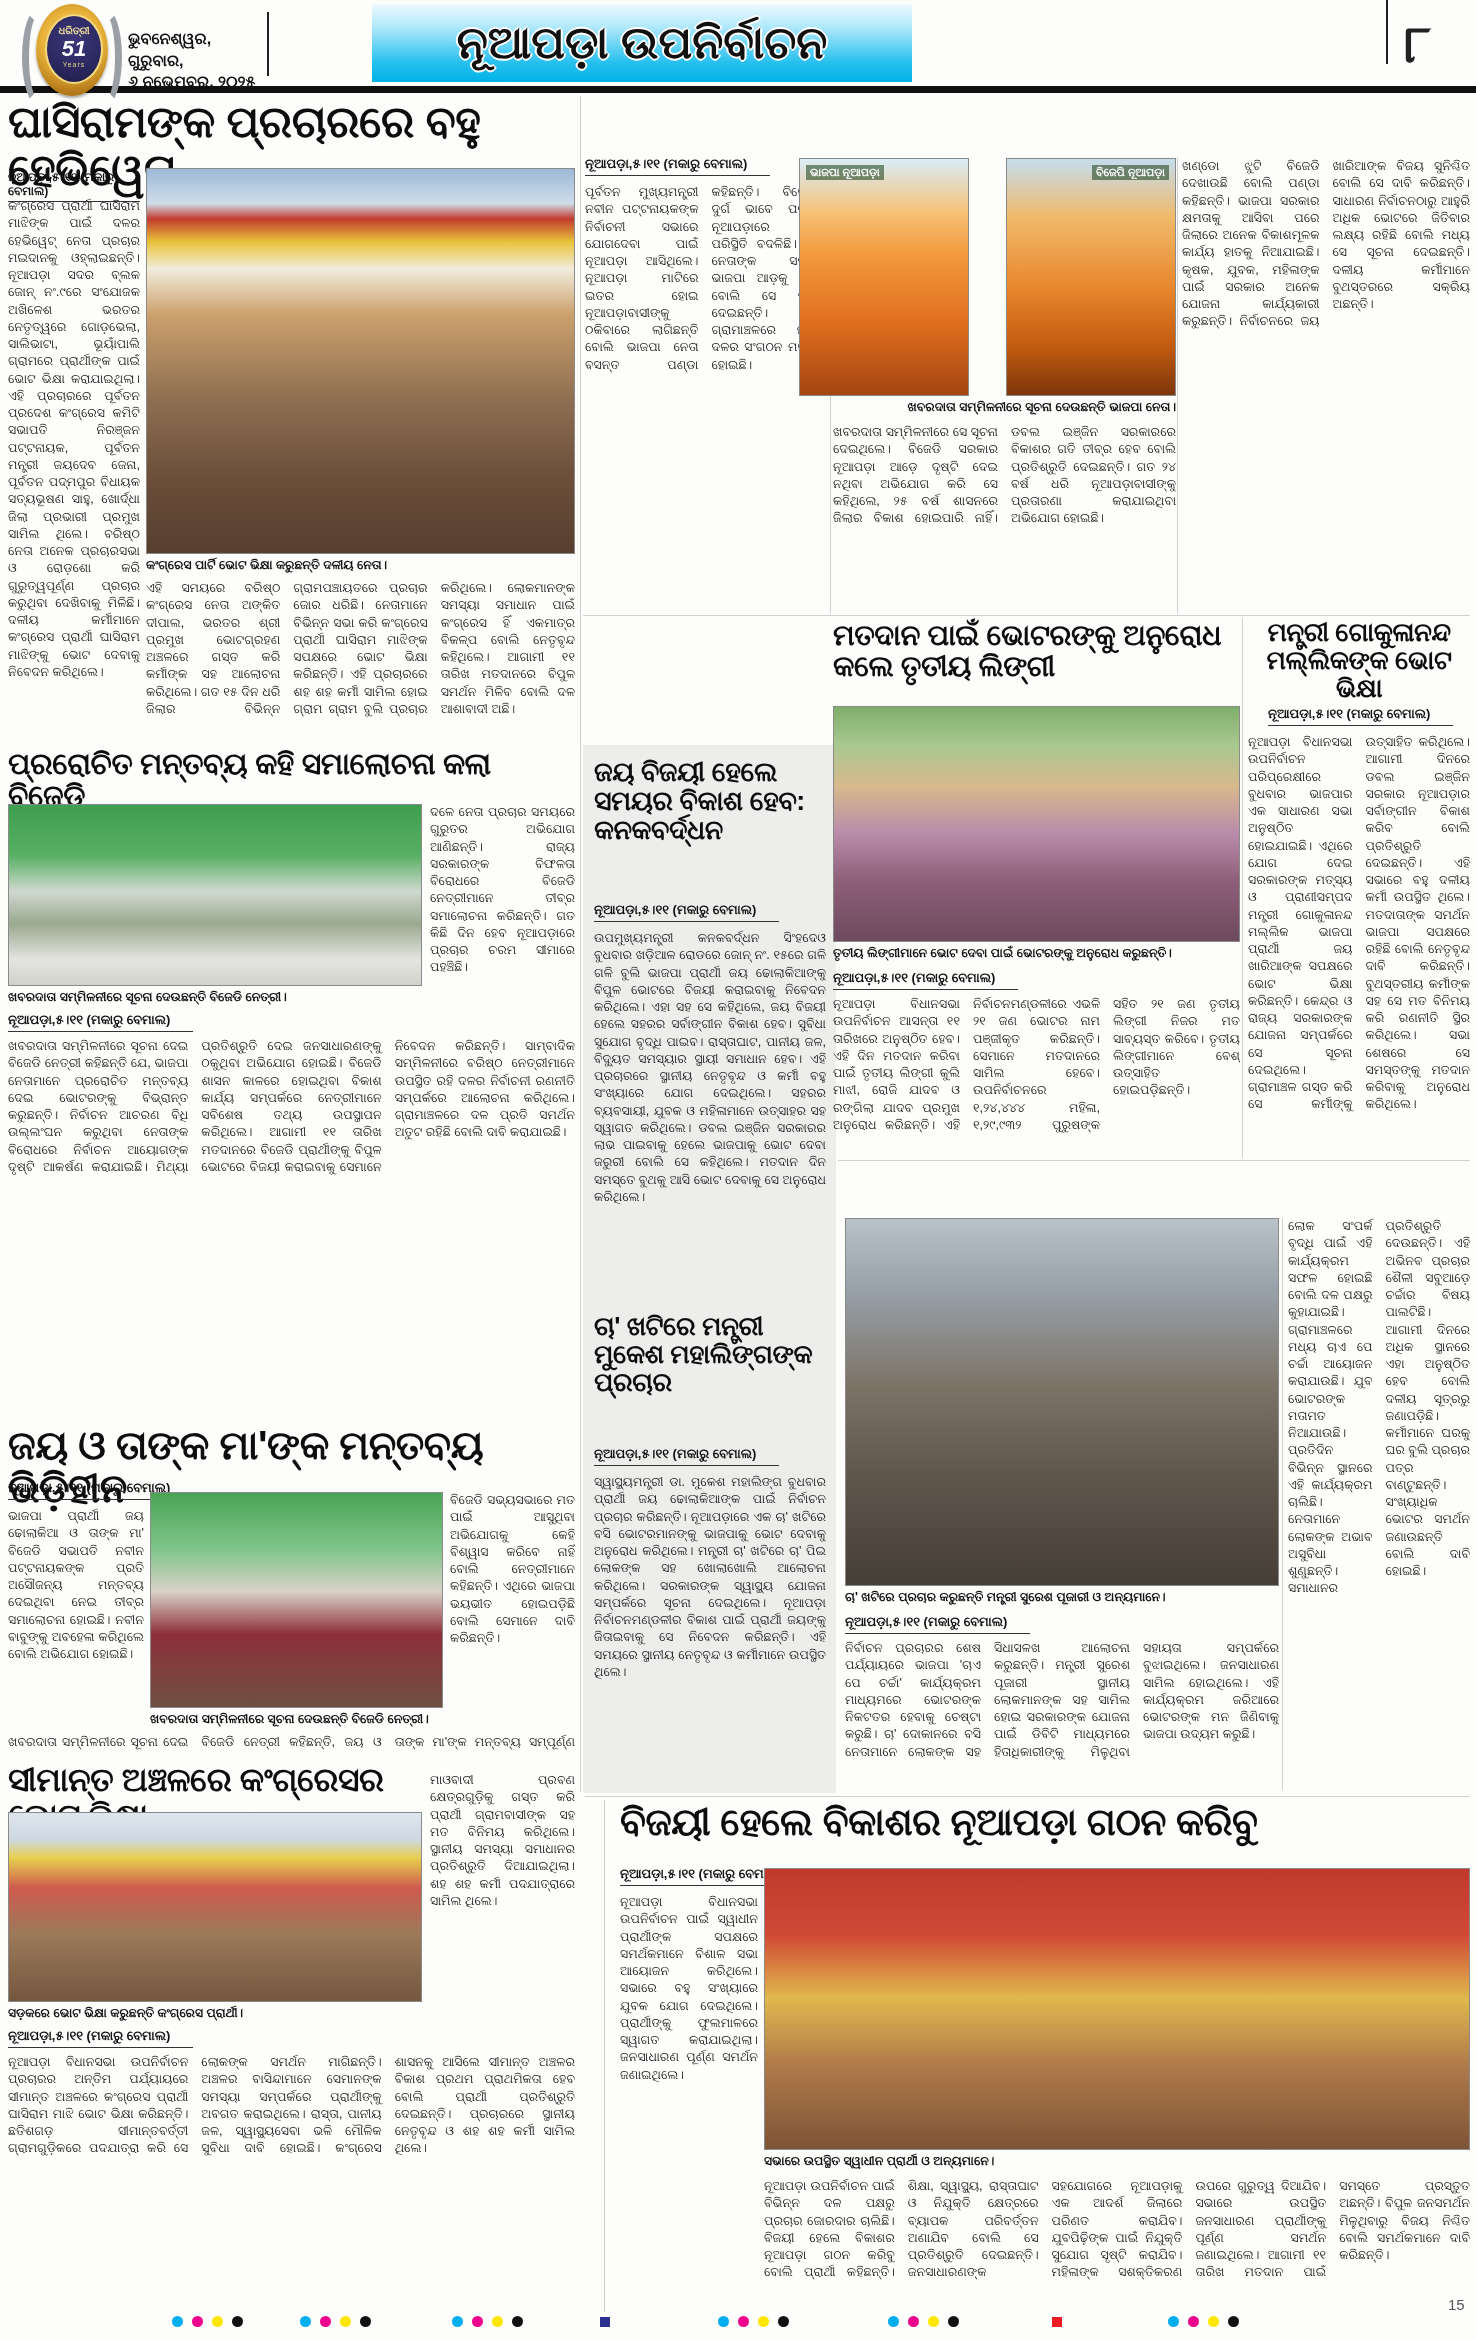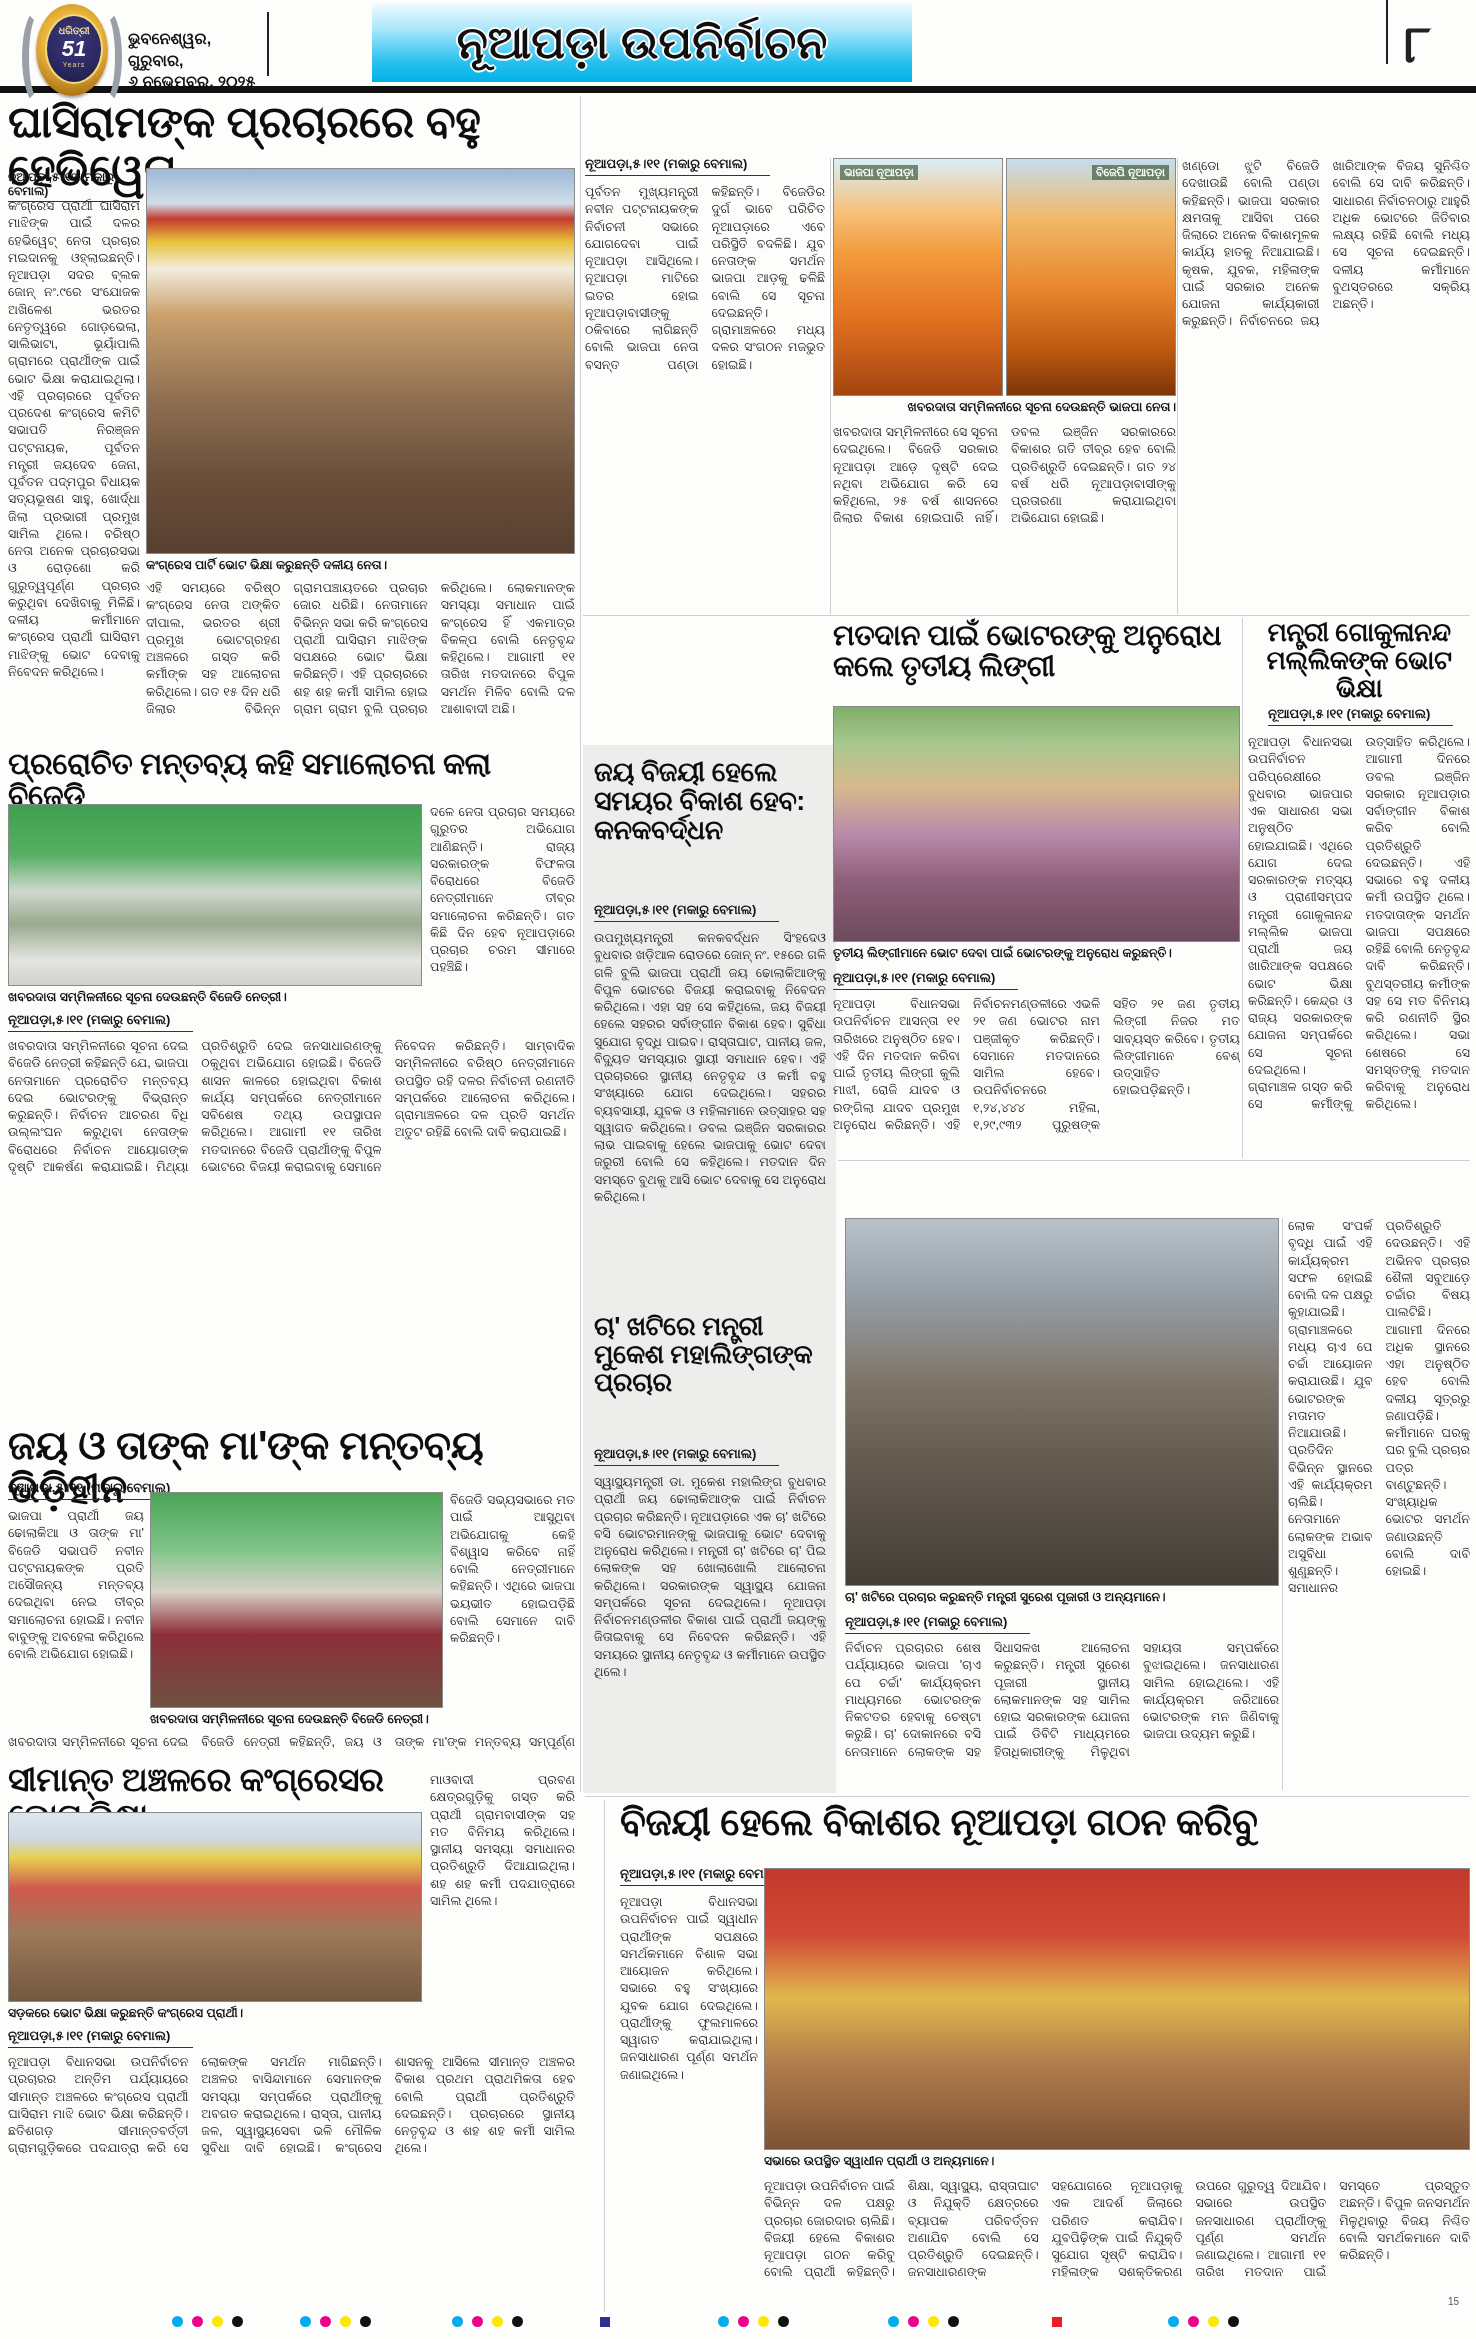--- a/index.html
+++ b/index.html
@@ -50,21 +50,21 @@
   .ph-crowd{background:linear-gradient(180deg,#7fae6a 0%,#a8c890 16%,#d7b98c 34%,#b98cab 54%,#8f5f7a 74%,#6d4a5d 100%);}
   .ph-bjd-press{background:linear-gradient(180deg,#3f9e4f 0%,#57b063 28%,#cfd8cf 48%,#9aa98f 66%,#e4e4e0 86%,#d2d2cc 100%);}
   .ph-tea{background:linear-gradient(180deg,#b9c2c9 0%,#97a0a8 20%,#7d7468 45%,#5f564c 70%,#463f37 100%);}
   .ph-press2{background:linear-gradient(180deg,#4aa455 0%,#7fc489 26%,#d9d2c8 46%,#8e2f3a 66%,#6e5140 100%);}
   .ph-congress{background:linear-gradient(180deg,#dfe6ee 0%,#cdd8e2 14%,#e7cf4e 24%,#cf5a4e 40%,#9c7a5a 64%,#74573f 100%);}
   .ph-rally{background:linear-gradient(180deg,#c0392b 0%,#d14a36 24%,#e0b84e 46%,#b07a4a 70%,#7d5436 100%);}
   
   .regset{position:absolute;top:2316px;display:flex;gap:9px;}
   .regdot{width:11px;height:11px;border-radius:50%;}
   .regsq{position:absolute;top:2317px;width:10px;height:10px;}
-  .folio{position:absolute;left:1448px;top:2296px;font-size:10px;color:#555;}
+  .folio{position:absolute;left:1448px;top:2296px;font-size:15px;color:#555;}
 </style>
 </head>
 <body>
 
 <div class="page">
 
   <div class="masthead-rule"></div>
   <div class="emblem">
     <div class="arcL"></div>
     <div class="arcR"></div>
@@ -107,21 +107,21 @@
 
   <div class="abs headline" style="left:8px;top:748px;width:567px;font-size:30px;">ପ୍ରରୋଚିତ ମନ୍ତବ୍ୟ କହି ସମାଲୋଚନା କଲା ବିଜେଡି</div>
   <div class="photo ph-bjd-press" style="left:8px;top:804px;width:414px;height:182px;"></div>
   <div class="abs caption" style="left:8px;top:990px;width:414px;">ଖବରଦାତା ସମ୍ମିଳନୀରେ ସୂଚନା ଦେଉଛନ୍ତି ବିଜେଡି ନେତ୍ରୀ।</div>
   <div class="abs body-text" style="left:430px;top:804px;width:145px;height:200px;">ଦଳେ ନେତା ପ୍ରଚାର ସମୟରେ ଗୁରୁତର ଅଭିଯୋଗ ଆଣିଛନ୍ତି। ରାଜ୍ୟ ସରକାରଙ୍କ ବିଫଳତା ବିରୋଧରେ ବିଜେଡି ନେତ୍ରୀମାନେ ତୀବ୍ର ସମାଲୋଚନା କରିଛନ୍ତି। ଗତ କିଛି ଦିନ ହେବ ନୂଆପଡ଼ାରେ ପ୍ରଚାର ଚରମ ସୀମାରେ ପହଞ୍ଚିଛି।</div>
   <div class="abs byline" style="left:8px;top:1012px;width:185px;">ନୂଆପଡ଼ା,୫।୧୧ (ମକାରୁ ବେମାଲ)</div>
   <div class="abs body-text cols3" style="left:8px;top:1038px;width:567px;height:376px;">ଖବରଦାତା ସମ୍ମିଳନୀରେ ସୂଚନା ଦେଇ ବିଜେଡି ନେତ୍ରୀ କହିଛନ୍ତି ଯେ, ଭାଜପା ନେତାମାନେ ପ୍ରରୋଚିତ ମନ୍ତବ୍ୟ ଦେଇ ଭୋଟରଙ୍କୁ ବିଭ୍ରାନ୍ତ କରୁଛନ୍ତି। ନିର୍ବାଚନ ଆଚରଣ ବିଧି ଉଲ୍ଲଂଘନ କରୁଥିବା ନେତାଙ୍କ ବିରୋଧରେ ନିର୍ବାଚନ ଆୟୋଗଙ୍କ ଦୃଷ୍ଟି ଆକର୍ଷଣ କରାଯାଇଛି। ମିଥ୍ୟା ପ୍ରତିଶ୍ରୁତି ଦେଇ ଜନସାଧାରଣଙ୍କୁ ଠକୁଥିବା ଅଭିଯୋଗ ହୋଇଛି। ବିଜେଡି ଶାସନ କାଳରେ ହୋଇଥିବା ବିକାଶ କାର୍ଯ୍ୟ ସମ୍ପର୍କରେ ନେତ୍ରୀମାନେ ସବିଶେଷ ତଥ୍ୟ ଉପସ୍ଥାପନ କରିଥିଲେ। ଆଗାମୀ ୧୧ ତାରିଖ ମତଦାନରେ ବିଜେଡି ପ୍ରାର୍ଥୀଙ୍କୁ ବିପୁଳ ଭୋଟରେ ବିଜୟୀ କରାଇବାକୁ ସେମାନେ ନିବେଦନ କରିଛନ୍ତି। ସାମ୍ବାଦିକ ସମ୍ମିଳନୀରେ ବରିଷ୍ଠ ନେତ୍ରୀମାନେ ଉପସ୍ଥିତ ରହି ଦଳର ନିର୍ବାଚନୀ ରଣନୀତି ସମ୍ପର୍କରେ ଆଲୋଚନା କରିଥିଲେ। ଗ୍ରାମାଞ୍ଚଳରେ ଦଳ ପ୍ରତି ସମର୍ଥନ ଅତୁଟ ରହିଛି ବୋଲି ଦାବି କରାଯାଇଛି।</div>
 
   <div class="abs byline" style="left:585px;top:156px;width:185px;">ନୂଆପଡ଼ା,୫।୧୧ (ମକାରୁ ବେମାଲ)</div>
   <div class="abs body-text cols2" style="left:585px;top:184px;width:240px;height:430px;">ପୂର୍ବତନ ମୁଖ୍ୟମନ୍ତ୍ରୀ ନବୀନ ପଟ୍ଟନାୟକଙ୍କ ନିର୍ବାଚନୀ ସଭାରେ ଯୋଗଦେବା ପାଇଁ ନୂଆପଡ଼ା ଆସିଥିଲେ। ନୂଆପଡ଼ା ମାଟିରେ ଇତର ହୋଇ ନୂଆପଡ଼ାବାସୀଙ୍କୁ ଠକିବାରେ ଲାଗିଛନ୍ତି ବୋଲି ଭାଜପା ନେତା ବସନ୍ତ ପଣ୍ଡା କହିଛନ୍ତି। ବିଜେଡିର ଦୁର୍ଗ ଭାବେ ପରିଚିତ ନୂଆପଡ଼ାରେ ଏବେ ପରିସ୍ଥିତି ବଦଳିଛି। ଯୁବ ନେତାଙ୍କ ସମର୍ଥନ ଭାଜପା ଆଡ଼କୁ ଢଳିଛି ବୋଲି ସେ ସୂଚନା ଦେଇଛନ୍ତି। ଗ୍ରାମାଞ୍ଚଳରେ ମଧ୍ୟ ଦଳର ସଂଗଠନ ମଜଭୁତ ହୋଇଛି।</div>
-  <div class="photo ph-bjp-a" style="left:833px;top:158px;width:170px;height:238px;">
+  <div class="photo ph-bjp-a" style="left:799px;top:158px;width:170px;height:238px;">
     <span class="flaglabel" style="left:6px;">ଭାଜପା ନୂଆପଡ଼ା</span>
   </div>
   <div class="photo ph-bjp-b" style="left:1006px;top:158px;width:170px;height:238px;">
     <span class="flaglabel" style="right:6px;">ବିଜେପି ନୂଆପଡ଼ା</span>
   </div>
   <div class="abs caption" style="left:833px;top:400px;width:343px;text-align:right;">ଖବରଦାତା ସମ୍ମିଳନୀରେ ସୂଚନା ଦେଉଛନ୍ତି ଭାଜପା ନେତା।</div>
   <div class="abs body-text cols2" style="left:833px;top:424px;width:343px;height:190px;">ଖବରଦାତା ସମ୍ମିଳନୀରେ ସେ ସୂଚନା ଦେଇଥିଲେ। ବିଜେଡି ସରକାର ନୂଆପଡ଼ା ଆଡ଼େ ଦୃଷ୍ଟି ଦେଇ ନଥିବା ଅଭିଯୋଗ କରି ସେ କହିଥିଲେ, ୨୫ ବର୍ଷ ଶାସନରେ ଜିଲାର ବିକାଶ ହୋଇପାରି ନାହିଁ। ଡବଲ ଇଞ୍ଜିନ ସରକାରରେ ବିକାଶର ଗତି ତୀବ୍ର ହେବ ବୋଲି ପ୍ରତିଶ୍ରୁତି ଦେଇଛନ୍ତି। ଗତ ୨୪ ବର୍ଷ ଧରି ନୂଆପଡ଼ାବାସୀଙ୍କୁ ପ୍ରତାରଣା କରାଯାଇଥିବା ଅଭିଯୋଗ ହୋଇଛି।</div>
   <div class="abs body-text cols2" style="left:1182px;top:158px;width:288px;height:456px;">ଖଣ୍ଡୋ ଝୁଟି ବିଜେଡି ଦେଖାଉଛି ବୋଲି ପଣ୍ଡା କହିଛନ୍ତି। ଭାଜପା ସରକାର କ୍ଷମତାକୁ ଆସିବା ପରେ ଜିଲାରେ ଅନେକ ବିକାଶମୂଳକ କାର୍ଯ୍ୟ ହାତକୁ ନିଆଯାଇଛି। କୃଷକ, ଯୁବକ, ମହିଳାଙ୍କ ପାଇଁ ସରକାର ଅନେକ ଯୋଜନା କାର୍ଯ୍ୟକାରୀ କରୁଛନ୍ତି। ନିର୍ବାଚନରେ ଜୟ ଖାରିଆଙ୍କ ବିଜୟ ସୁନିଶ୍ଚିତ ବୋଲି ସେ ଦାବି କରିଛନ୍ତି। ସାଧାରଣ ନିର୍ବାଚନଠାରୁ ଆହୁରି ଅଧିକ ଭୋଟରେ ଜିତିବାର ଲକ୍ଷ୍ୟ ରହିଛି ବୋଲି ମଧ୍ୟ ସେ ସୂଚନା ଦେଇଛନ୍ତି। ଦଳୀୟ କର୍ମୀମାନେ ବୁଥସ୍ତରରେ ସକ୍ରିୟ ଅଛନ୍ତି।</div>
 
   <div class="abs headline" style="left:833px;top:620px;width:407px;font-size:29px;">ମତଦାନ ପାଇଁ ଭୋଟରଙ୍କୁ ଅନୁରୋଧ କଲେ ତୃତୀୟ ଲିଙ୍ଗୀ</div>

